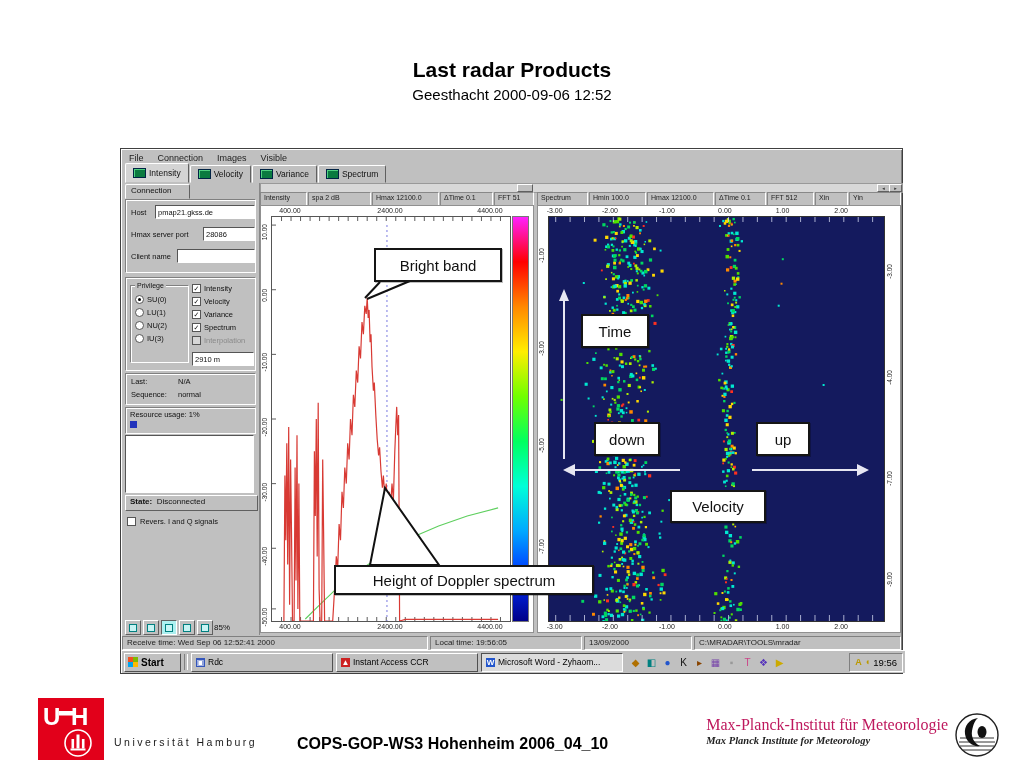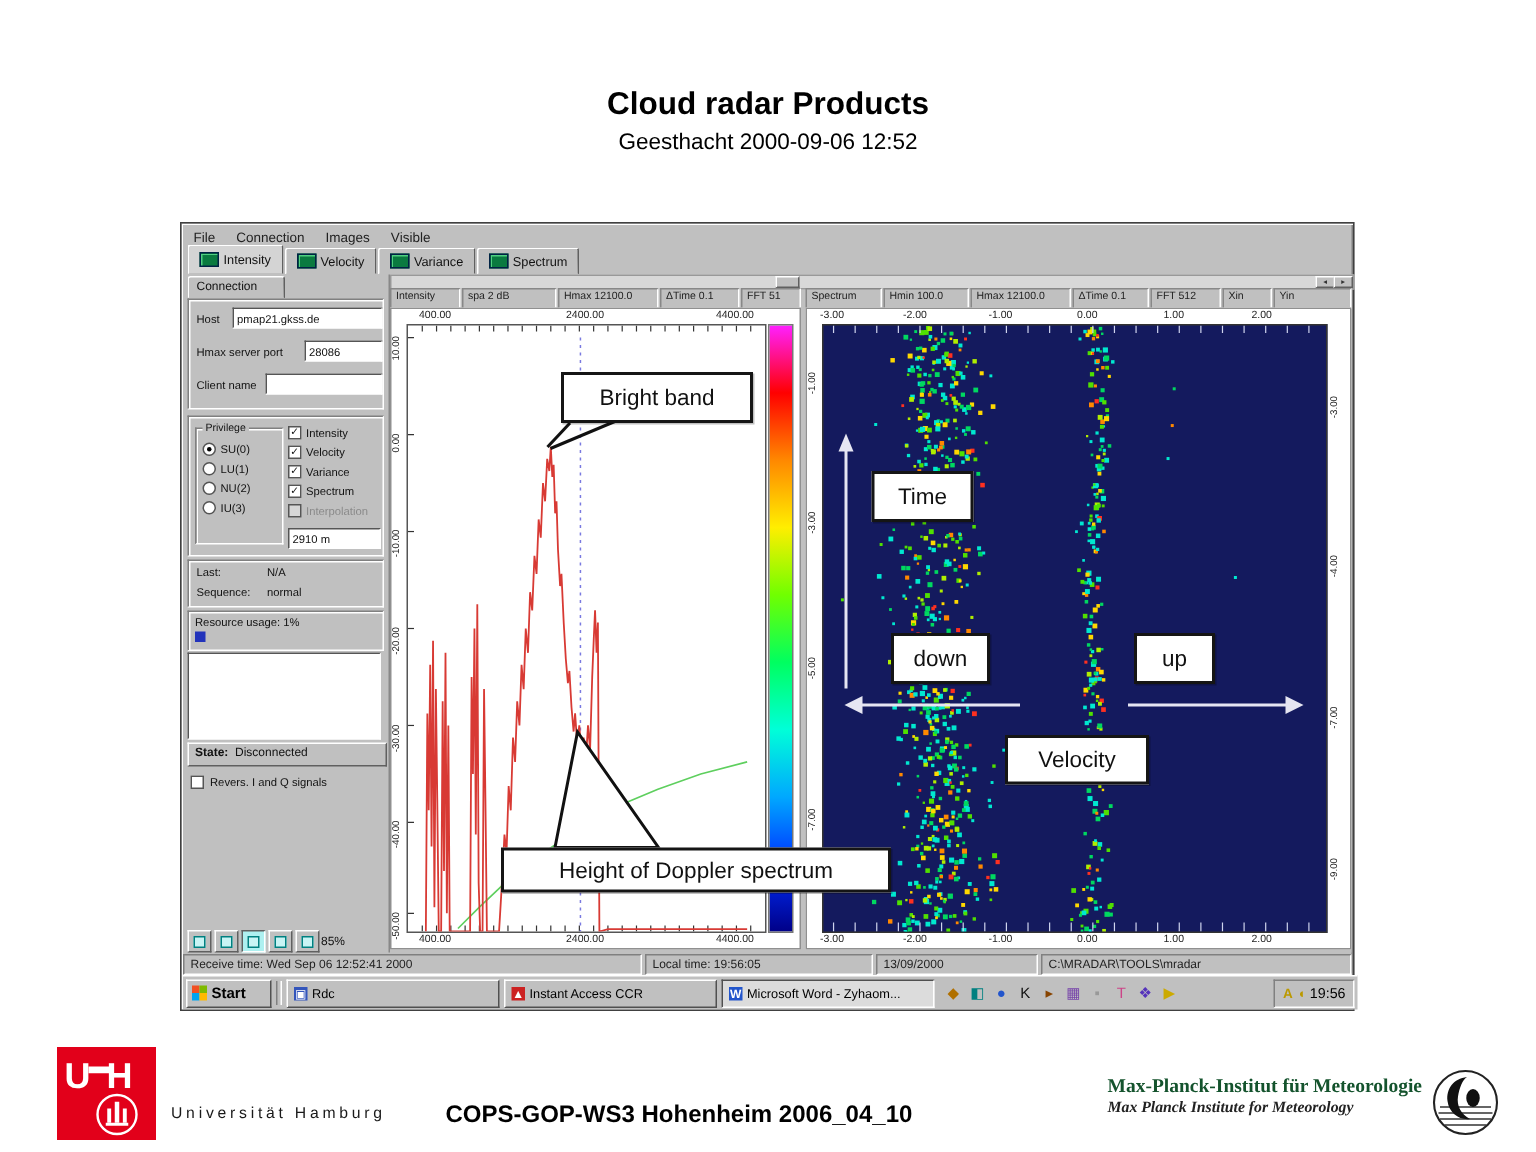--- a/index.html
+++ b/index.html
@@ -78,29 +78,29 @@
   .qlaunch{display:flex;gap:3px;align-items:center;padding:0 3px;}
   .qicon{width:13px;height:13px;font-size:10px;line-height:13px;text-align:center;}
   .tray{margin-left:auto;height:17px;border:1px solid;border-color:#808080 #fff #fff #808080;display:flex;align-items:center;gap:3px;padding:0 5px;font-size:9.5px;}
   .trayicon{font-size:9px;font-weight:bold;}
 
   
   .uhlogo{position:absolute;left:38px;top:698px;width:66px;height:62px;background:#e2001a;}
   .uhtext{position:absolute;left:114px;top:736px;font-size:10.5px;font-weight:normal;letter-spacing:2.5px;color:#1a1a1a;}
   .footcenter{position:absolute;left:297px;top:735px;font-size:16px;font-weight:bold;color:#000;}
   .mpitext{position:absolute;right:76px;top:716px;text-align:left;}
-  .mpi1{font-family:"Liberation Serif","DejaVu Serif",serif;font-size:13px;font-weight:700;color:#14532d;}
+  .mpi1{font-family:"Liberation Serif","DejaVu Serif",serif;font-size:16px;font-weight:400;color:#be185d;}
   .mpi2{font-family:"Liberation Serif","DejaVu Serif",serif;font-size:10.5px;font-style:italic;font-weight:bold;color:#222;margin-top:1px;}
   .mpilogo{position:absolute;right:24px;top:712px;width:46px;height:46px;}
 </style>
 </head>
 <body>
 
 <div class="slide">
-  <div class="title">Cloud radar Products</div>
+  <div class="title">Last radar Products</div>
   <div class="subtitle">Geesthacht 2000-09-06 12:52</div>
 
   <div class="appwin">
     <div class="menubar" id="menubar">
         <span class="menu-item">File</span>
         <span class="menu-item">Connection</span>
         <span class="menu-item">Images</span>
         <span class="menu-item">Visible</span>
       </div>
     <div class="tabstrip" id="tabstrip">

